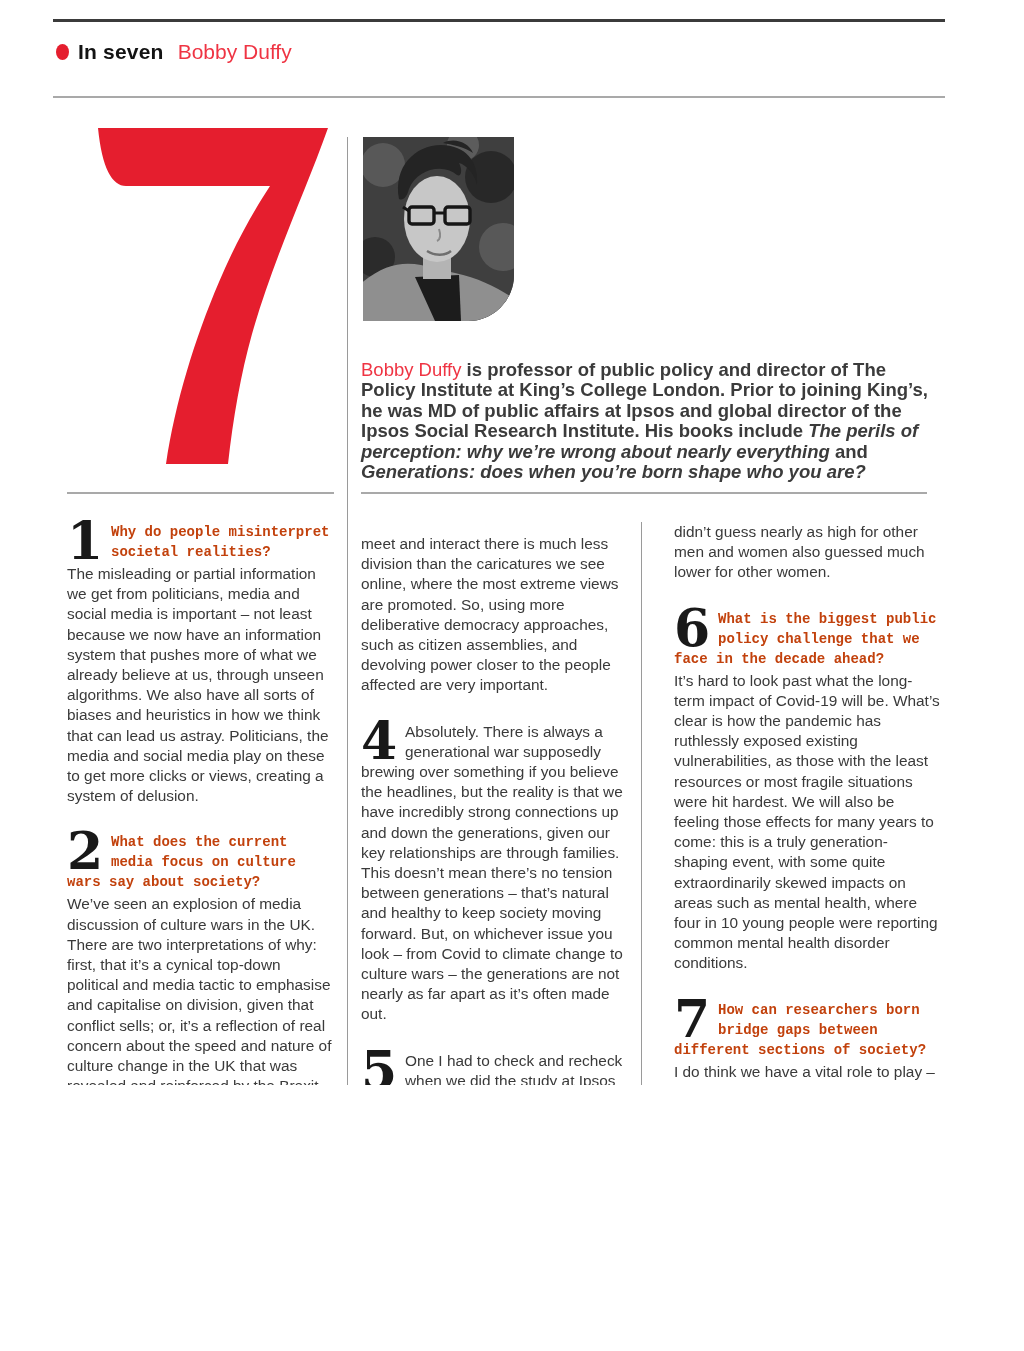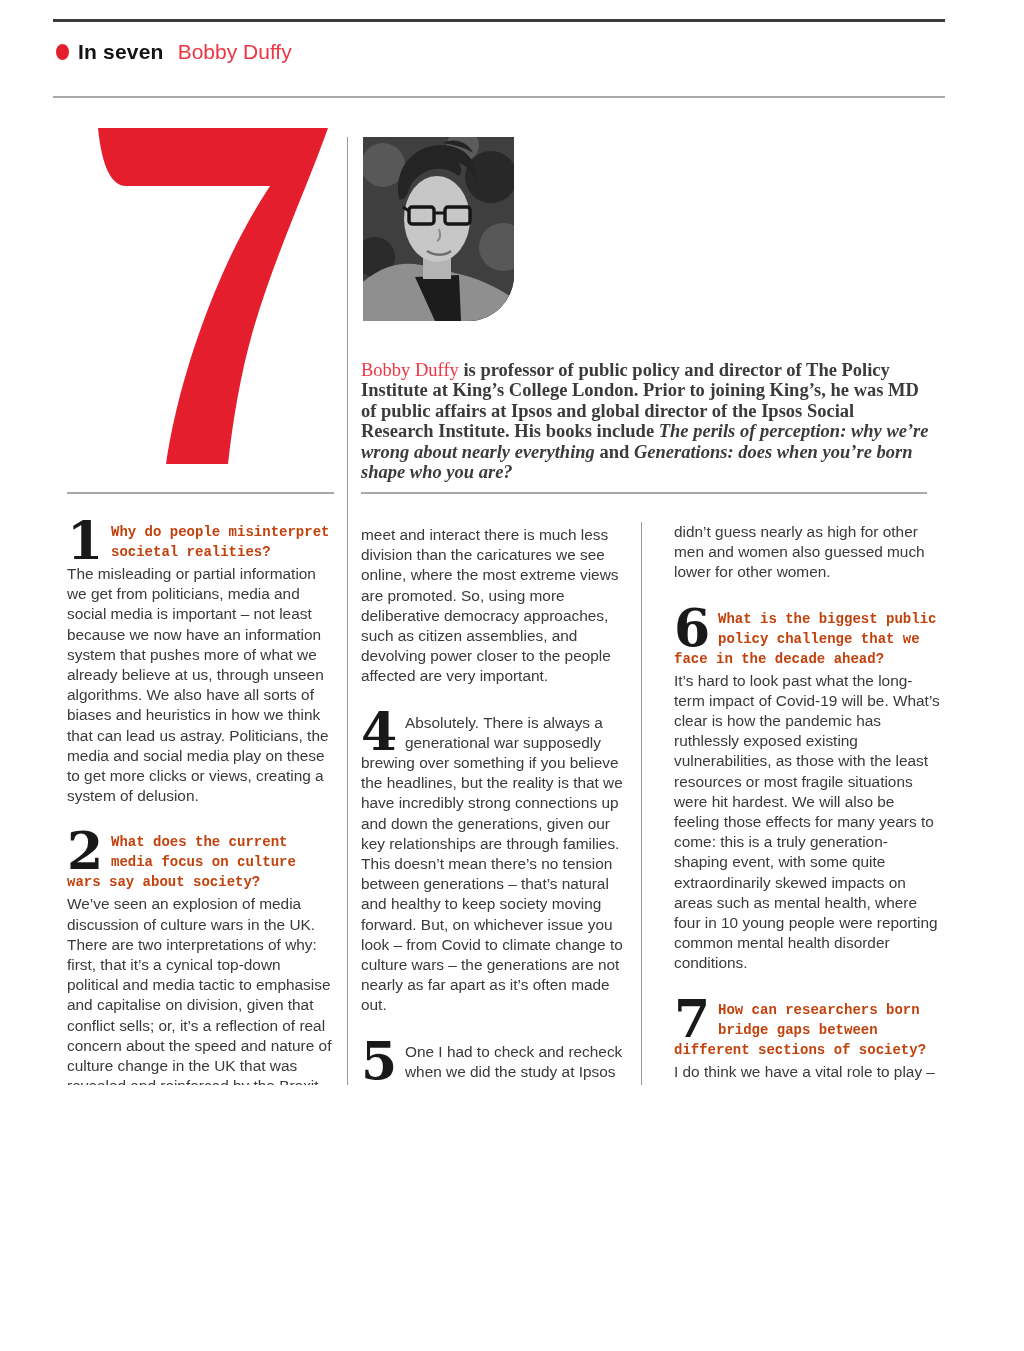--- a/index.html
+++ b/index.html
@@ -19,21 +19,21 @@
 
   
   .big7{position:absolute;left:82px;top:126px;width:250px;height:344px;}
 
   
   .photo{position:absolute;left:363px;top:137px;width:151px;height:184px;
          border-radius:0 0 46px 0;overflow:hidden;background:#444;}
 
   
   .bio{position:absolute;left:361px;top:341px;width:570px;
-       font-size:18.5px;line-height:20.6px;font-weight:700;color:#3b3b3b;font-family:Liberation Serif, serif;}
+       font-size:18.5px;line-height:20.6px;font-weight:700;color:#3b3b3b;}
   .bio .name{color:#ef3443;font-weight:400;}
   .bio .book{font-style:italic;}
 
   
   .col{position:absolute;top:522px;width:267px;color:#3a3a3a;}
   .col-1{left:67px;} .col-2{left:361px;} .col-3{left:674px;}
   .qa-head{margin:26px 0 2px 0;}
   .qa-head.first{margin-top:0;}
   .qnum{float:left;width:44px;font-family:"DejaVu Serif",serif;font-weight:700;
         font-size:52px;line-height:38px;height:39px;color:#191919;}
@@ -124,21 +124,21 @@
     <p class="answer">We’ve seen an explosion of media discussion of culture wars in the UK. There are two interpretations of why: first, that it’s a cynical top-down political and media tactic to emphasise and capitalise on division, given that conflict sells; or, it’s a reflection of real concern about the speed and nature of culture change in the UK that was revealed and reinforced by the Brexit debate. Culture wars are not fractious disagreement about the issues – they are implacable conflict between tribes who have utterly opposing views about what is right and wrong about society. The US experience is not a path we want to follow.</p>
 
     <div class="qa-head">
       <span class="qnum">3</span>
       <span class="qtext">How can we bridge the seen between different sections of society?</span>
     </div>
     <p class="answer">What’s very first is that when people</p>
   </div>
 
   <div class="col col-2">
-    <p class="answer" style="margin-top:3px;">meet and interact there is much less division than the caricatures we see online, where the most extreme views are promoted. So, using more deliberative democracy approaches, such as citizen assemblies, and devolving power closer to the people affected are very important.</p>
+    <p class="answer" style="margin-top:12px;">meet and interact there is much less division than the caricatures we see online, where the most extreme views are promoted. So, using more deliberative democracy approaches, such as citizen assemblies, and devolving power closer to the people affected are very important.</p>
 
     <div class="qa-head">
       <span class="qnum">4</span>
     </div>
     <p class="answer">Absolutely. There is always a generational war supposedly brewing over something if you believe the headlines, but the reality is that we have incredibly strong connections up and down the generations, given our key relationships are through families. This doesn’t mean there’s no tension between generations – that’s natural and healthy to keep society moving forward. But, on whichever issue you look – from Covid to climate change to culture wars – the generations are not nearly as far apart as it’s often made out.</p>
 
     <div class="qa-head">
       <span class="qnum">5</span>
     </div>
     <p class="answer">One I had to check and recheck when we did the study at Ipsos was the average guesses for how often young women have sex each month. Men think that, on average, women in their 20s are having sex 22 times a month, when the reality is five times. It’s ridiculous, but also points to some pretty grim realities about how men see young women: men</p>

